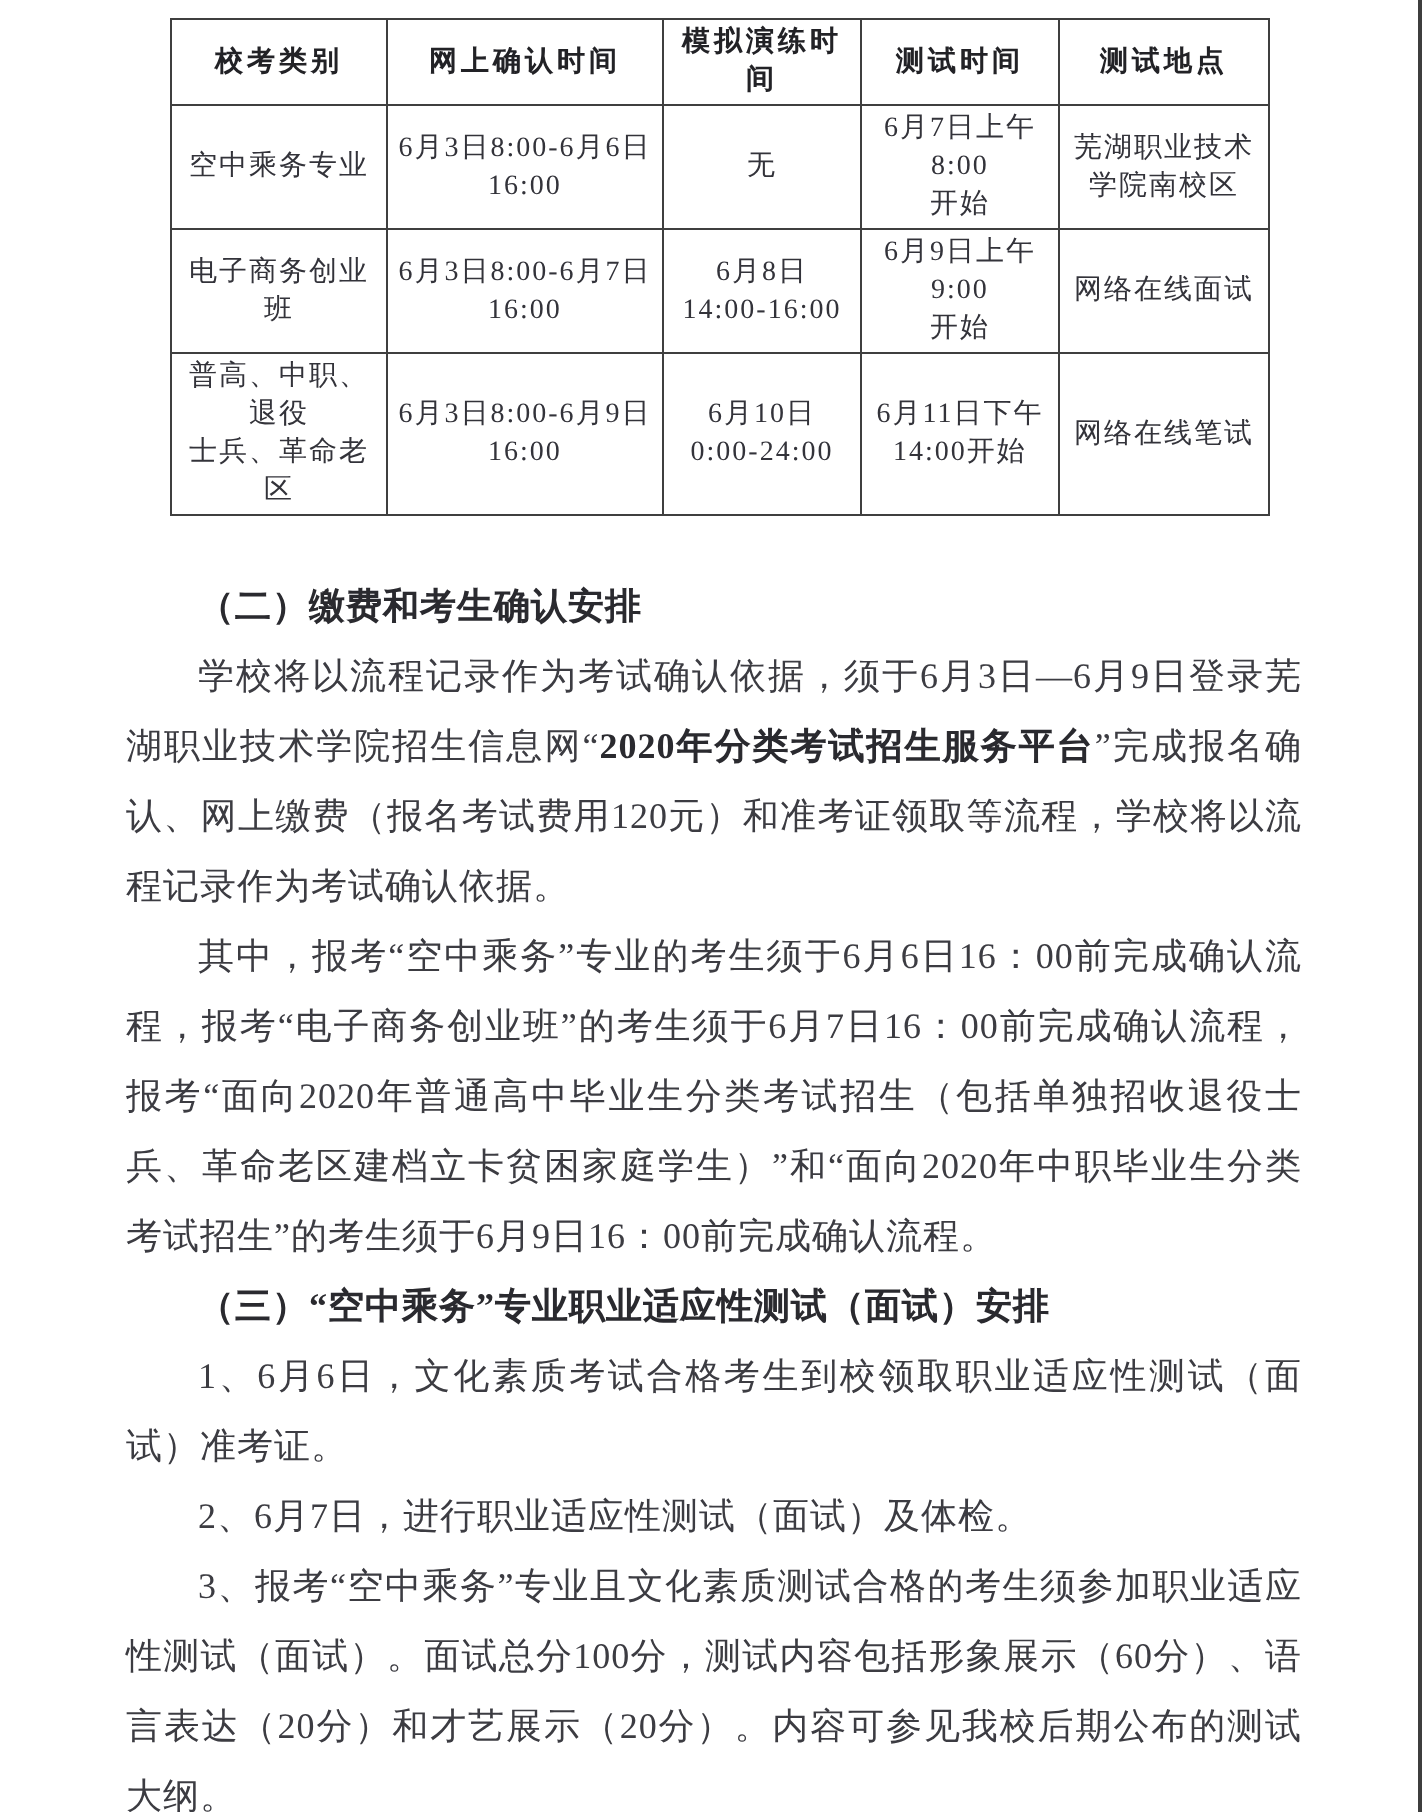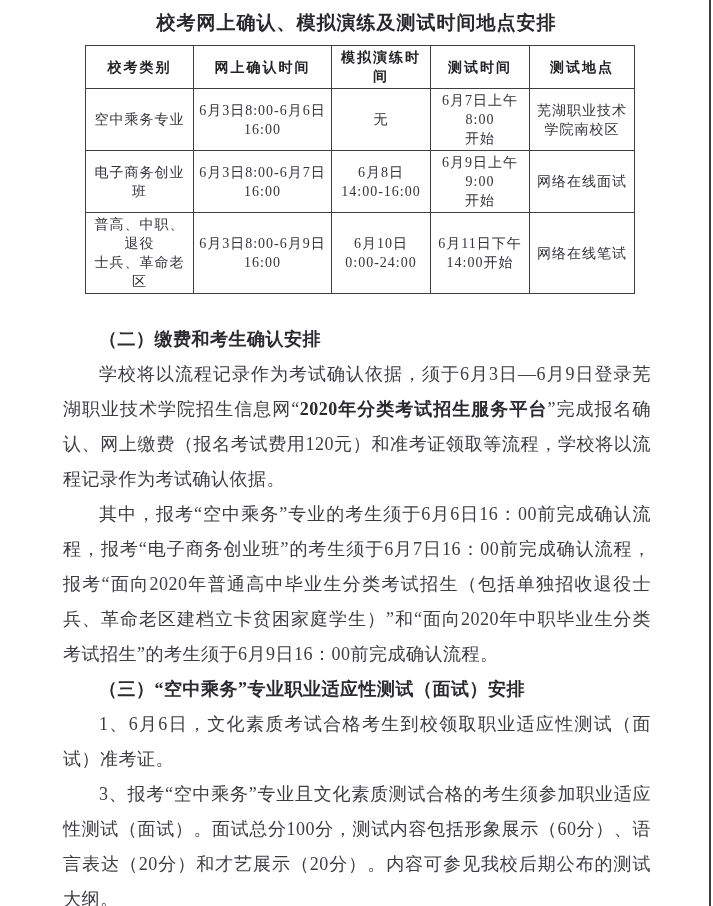--- a/index.html
+++ b/index.html
@@ -75,21 +75,20 @@
   .content p { text-indent: 2em; margin: 0; }
   .content p.heading { font-weight: bold; color: #232327; }
   .content .bold { font-weight: bold; color: #2a2a2f; margin-top: 28px; }
 </style>
 </head>
 <body>
 
 <div class="page">
   <div class="page-edge"></div>
 
-  <div class="doc-title">校考网上确认、模拟演练及测试时间地点安排</div>
 
   <table class="schedule">
     <thead>
       <tr>
           <th class="c0">校考类别</th>
           <th class="c1">网上确认时间</th>
           <th class="c2">模拟演练时间</th>
           <th class="c3">测试时间</th>
           <th class="c4">测试地点</th>
         </tr>
@@ -128,15 +127,16 @@
         </tr>
       </tbody>
   </table>
 
   <div class="content">
       <p class="heading"><span class="bold">（二）缴费和考生确认安排</span></p>
       <p class="para"><span>学校将以流程记录作为考试确认依据，须于6月3日—6月9日登录芜湖职业技术学院招生信息网“</span><span class="bold">2020年分类考试招生服务平台</span><span>”完成报名确认、网上缴费（报名考试费用120元）和准考证领取等流程，学校将以流程记录作为考试确认依据。</span></p>
       <p class="para"><span>其中，报考“空中乘务”专业的考生须于6月6日16：00前完成确认流程，报考“电子商务创业班”的考生须于6月7日16：00前完成确认流程，报考“面向2020年普通高中毕业生分类考试招生（包括单独招收退役士兵、革命老区建档立卡贫困家庭学生）”和“面向2020年中职毕业生分类考试招生”的考生须于6月9日16：00前完成确认流程。</span></p>
       <p class="heading"><span class="bold">（三）“空中乘务”专业职业适应性测试（面试）安排</span></p>
       <p class="para"><span>1、6月6日，文化素质考试合格考生到校领取职业适应性测试（面试）准考证。</span></p>
+      <p class="para"><span>2、6月7日，进行职业适应性测试（面试）及体检。</span></p>
       <p class="para"><span>3、报考“空中乘务”专业且文化素质测试合格的考生须参加职业适应性测试（面试）。面试总分100分，测试内容包括形象展示（60分）、语言表达（20分）和才艺展示（20分）。内容可参见我校后期公布的测试大纲。</span></p>
     </div>
 </div>
 
 </body></html>

